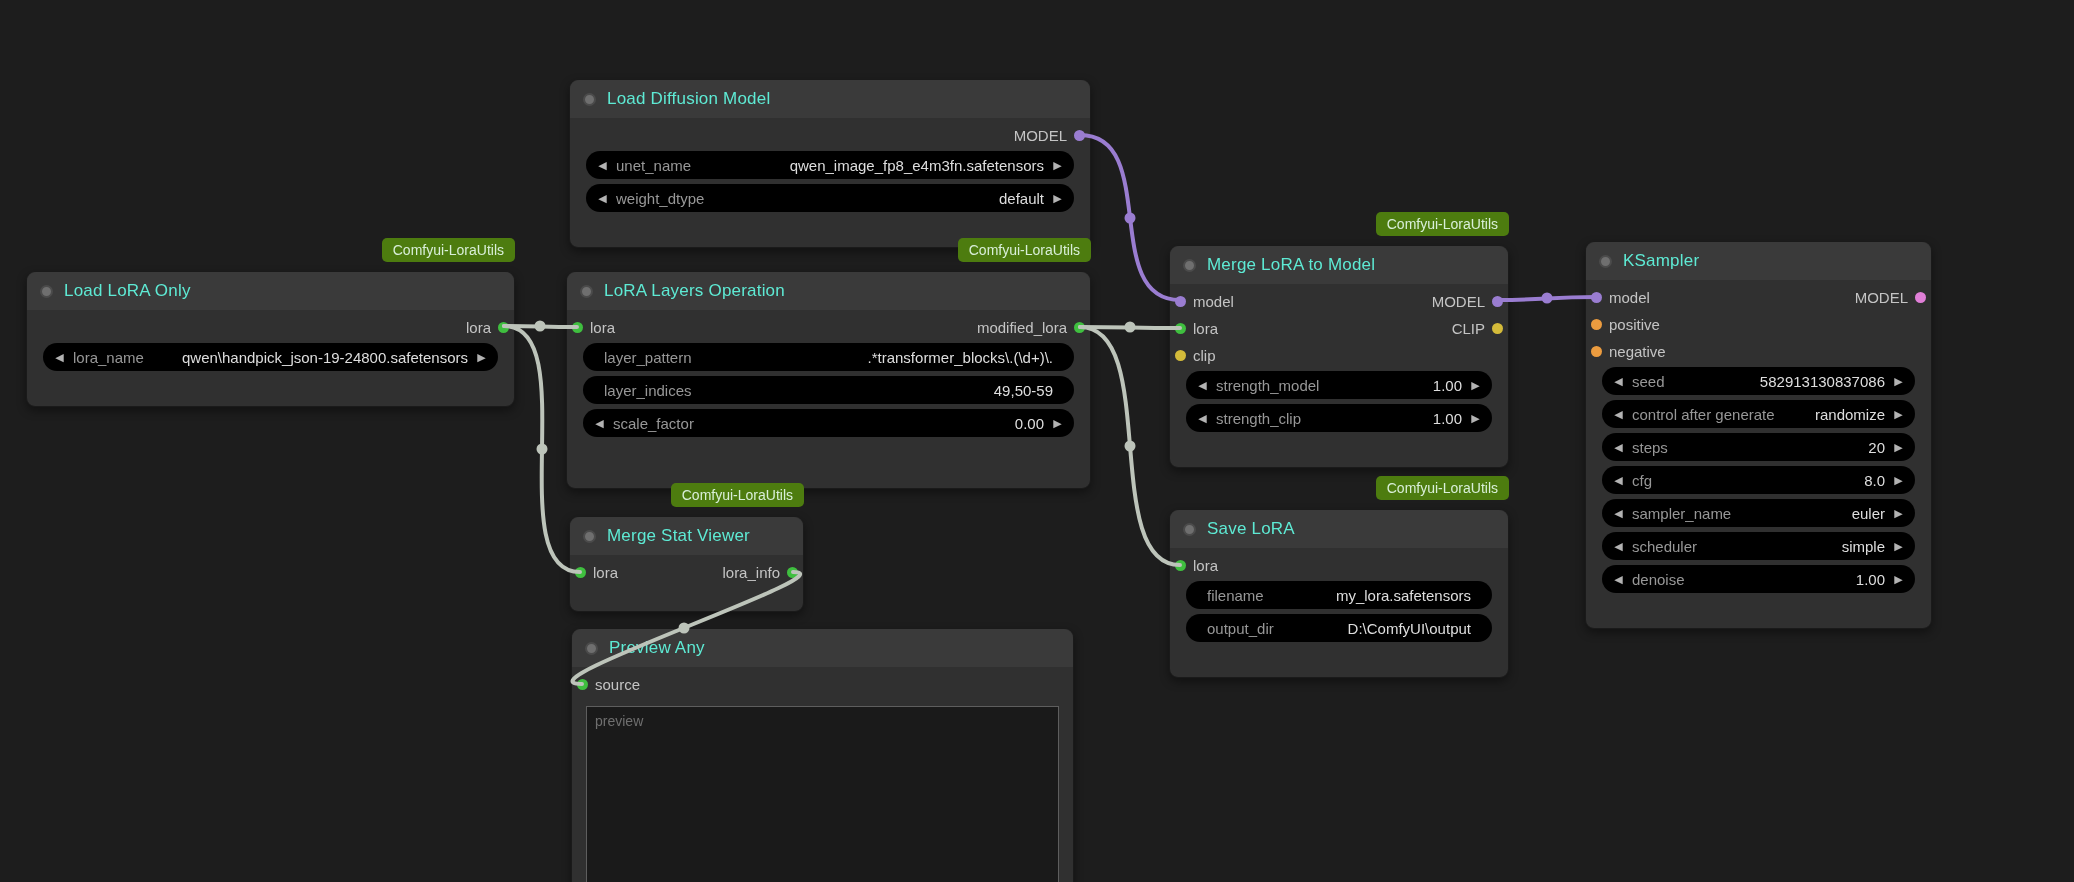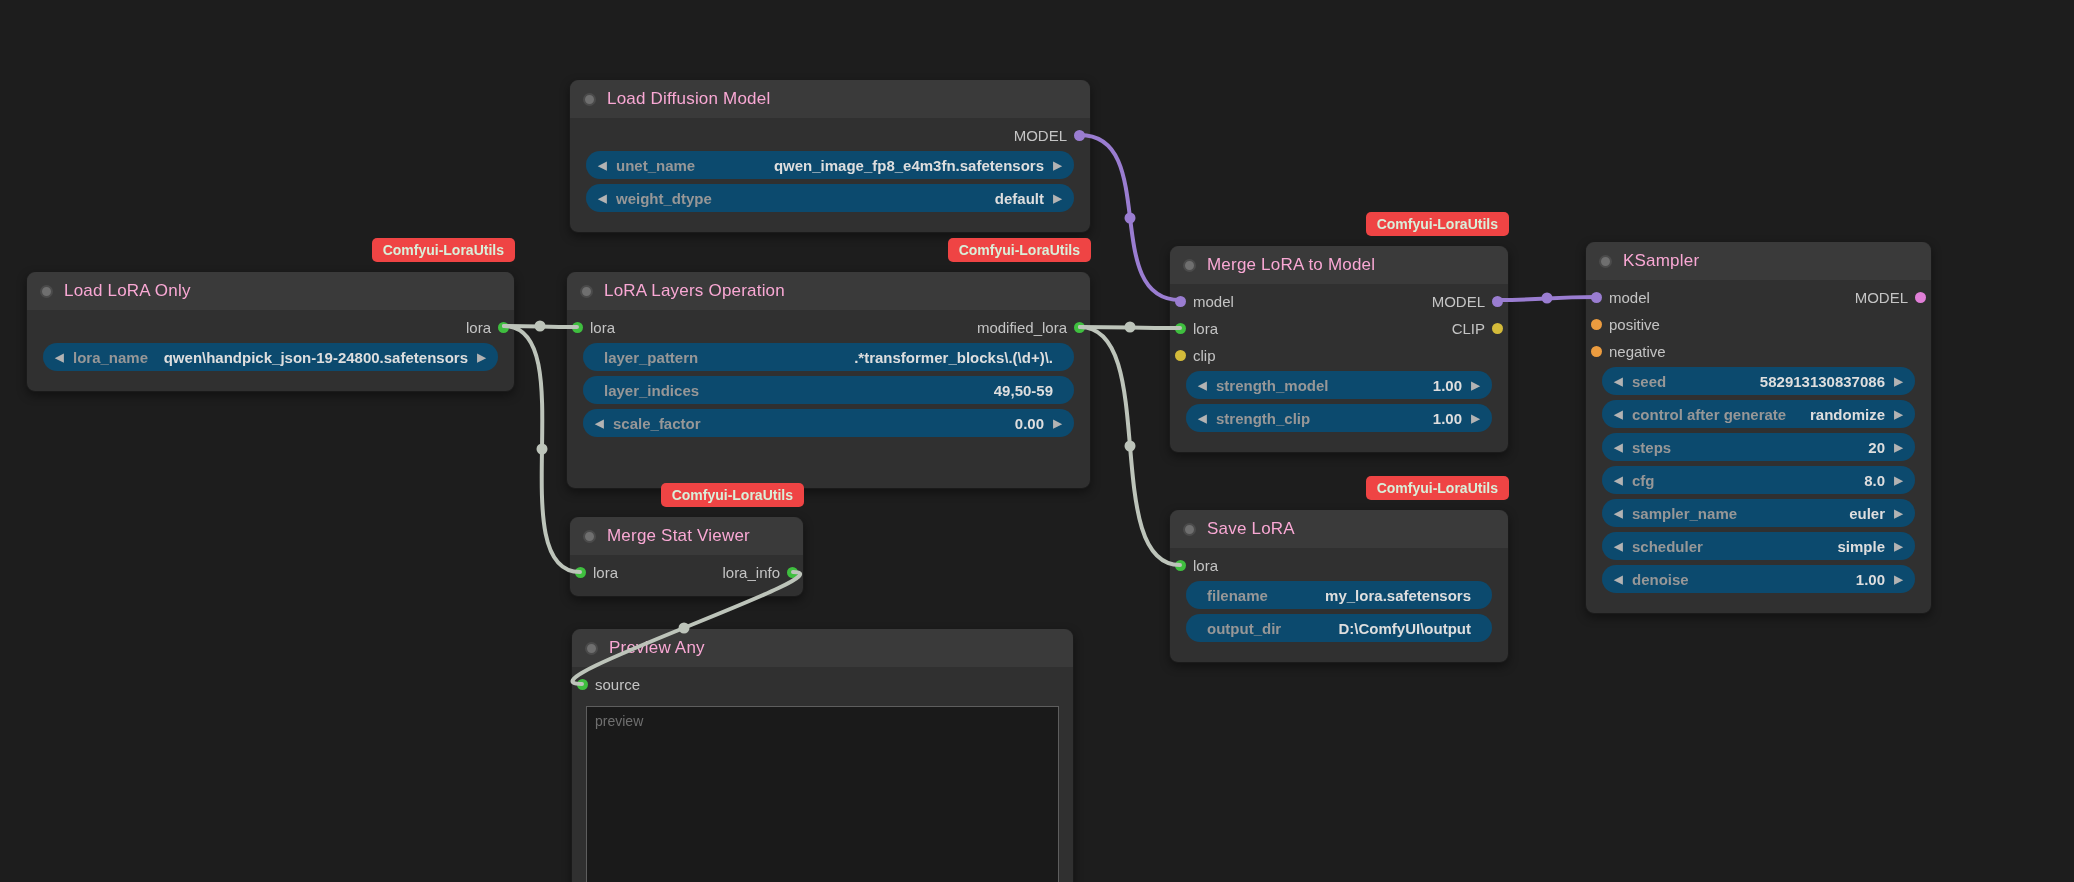--- a/index.html
+++ b/index.html
@@ -23,38 +23,38 @@
     background:#3a3a3a;
     border-radius:9px 9px 0 0;
     display:flex; align-items:center; gap:11px;
     padding:0 13px;
   }
   .tdot {
     width:13px; height:13px; border-radius:50%;
     background:#6f6f6f; border:2px solid #4b4b4b;
     flex:0 0 auto; cursor:pointer;
   }
-  .ttext { color:#f9a8d4; font-size:17px; letter-spacing:.2px; white-space:nowrap; }
-  .body { padding:4px 0 10px; }
+  .ttext { color:#5eead4; font-size:17px; letter-spacing:.2px; white-space:nowrap; }
+  .body { padding:4px 0 25px; }
   .srow {
     height:27px; display:flex; align-items:center;
     justify-content:space-between; padding:0 5px; position:relative;
   }
   .sin, .sout { display:flex; align-items:center; gap:7px; font-size:15px; color:#c4c4c4; white-space:nowrap; }
   .dot { width:11px; height:11px; border-radius:50%; flex:0 0 auto; cursor:crosshair; }
   .d-model  { background:#9a7dd1; }
   .d-lora   { background:#3fbf3f; }
   .d-clip   { background:#d4bb3a; }
   .d-cond   { background:#ec9c3f; }
   .d-latent { background:#e07fd7; }
   .widgets { display:flex; flex-direction:column; gap:5px; padding:2px 16px 10px; }
   .widget {
-    height:28px; background:#0c4a6e; border-radius:14px;
+    height:28px; background:#000000; border-radius:14px;
     display:flex; align-items:center; padding:0 9px;
-    font-size:15px; cursor:pointer; white-space:nowrap;font-weight:bold;
+    font-size:15px; cursor:pointer; white-space:nowrap;
   }
   .arr { color:#b3b3b3; font-size:11px; width:15px; text-align:center; flex:0 0 auto; }
   .arr-l::before { content:"\25C0"; }
   .arr-r::before { content:"\25B6"; }
   .wlabel { color:#979797; margin-left:6px; overflow:hidden; text-overflow:ellipsis; }
   .wvalue { color:#dedede; margin-left:auto; margin-right:6px; }
   .widget.text .wlabel { margin-left:12px; }
   .widget.text .wvalue { margin-right:12px; }
   .spacer { height:50px; }
   .preview-box {
@@ -62,22 +62,22 @@
     height:330px;
     background:#1a1a1a;
     border:1px solid #5e5e5e;
     color:#6f6f6f;
     font-size:14px;
     padding:6px 8px;
     resize:none;
   }
   .badge {
     position:absolute; z-index:4;
-    background:#ef4444; color:#d9efd9;
-    font-size:14px; font-weight:700;
+    background:#4d7c0f; color:#d9efd9;
+    font-size:14px; font-weight:400;
     padding:4px 11px; border-radius:5px;
     white-space:nowrap;
   }
   #wires { position:absolute; left:0; top:0; z-index:2; pointer-events:none; }
 </style>
 </head>
 <body>
 
 <svg id="wires" width="2074" height="882">
   <path d="M 1080 135 C 1160 135 1100 300 1180 300" stroke="#9a7dd1" stroke-width="4" fill="none" stroke-linecap="round"></path>

